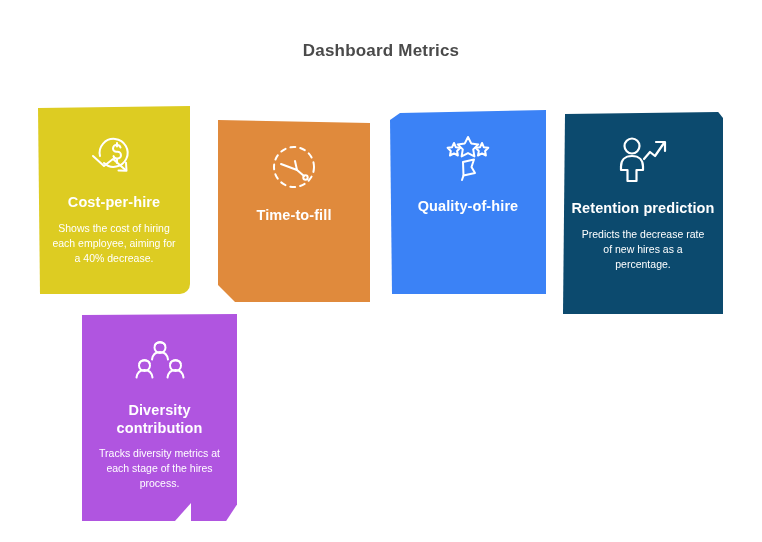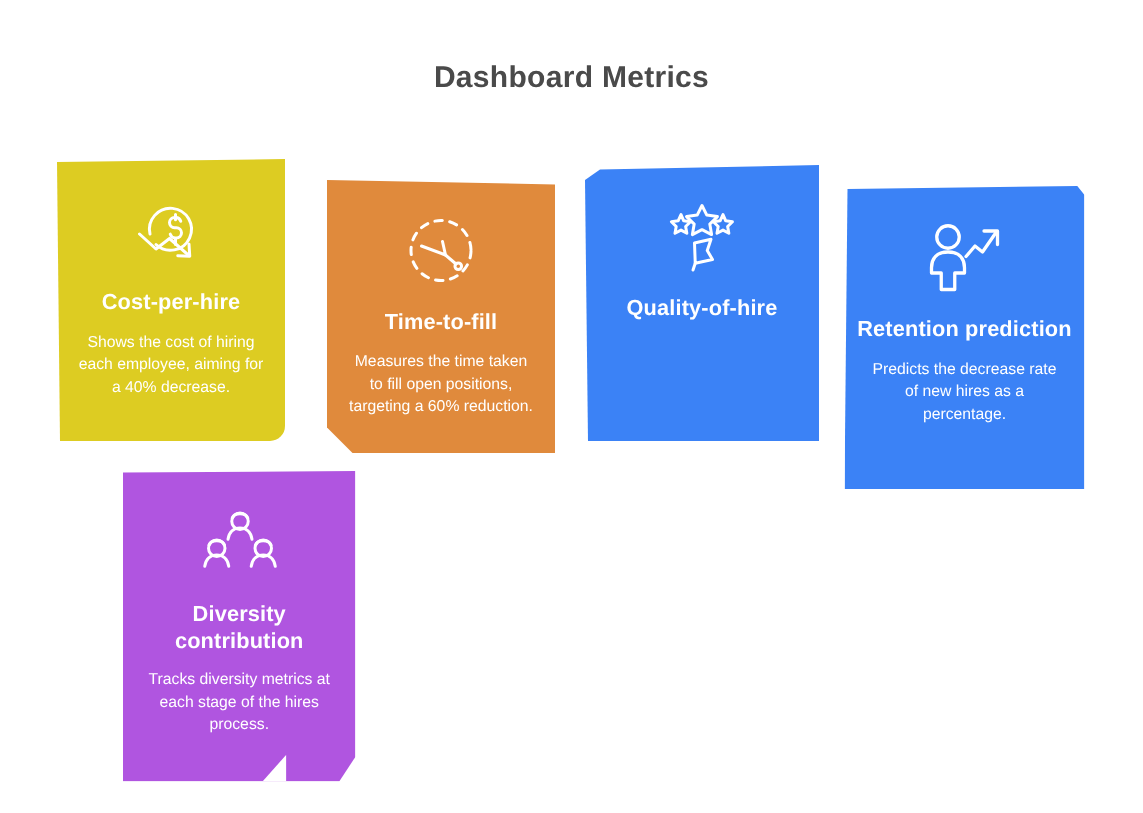--- a/index.html
+++ b/index.html
@@ -14,21 +14,21 @@
     overflow: hidden;
     position: relative;
   }
 
   #page-title {
     position: absolute;
     top: 41px;
     left: 0;
     width: 762px;
     text-align: center;
-    font-size: 20px;
+    font-size: 17px;
     font-weight: bold;
     color: #4a4a4a;
     letter-spacing: 0.2px;
   }
 
   .board {
     position: absolute;
     top: 0;
     left: 0;
     width: 762px;
@@ -98,24 +98,24 @@
   #card-quality-of-hire {
     left: 390px;
     top: 110px;
     width: 156px;
     height: 184px;
     background: #3b82f6;
     clip-path: polygon(10px 3px, 100% 0, 100% 100%, 2px 100%, 0 10px);
   }
   #card-retention-prediction {
     left: 563px;
-    top: 124px;
+    top: 112px;
     width: 160px;
     height: 202px;
-    background: #3b82f6;
+    background: #0c4a6e;
     clip-path: polygon(2px 2px, 97% 0, 100% 6px, 100% 100%, 0 100%);
   }
   #card-diversity-contribution {
     left: 35px;
     top: 314px;
     width: 155px;
     height: 207px;
     background: #b055e0;
     clip-path: polygon(0 1px, 100% 0, 100% 92%, 93% 100%, 0 100%);
     margin-left: 47px;
@@ -168,21 +168,20 @@
   <div class="card" id="card-time-to-fill">
     <div class="card-icon">
       <svg width="50" height="50" viewBox="0 0 50 50" fill="none" stroke="#ffffff" stroke-width="2" stroke-linecap="round" stroke-linejoin="round">
         <circle cx="25" cy="25" r="20" stroke-dasharray="5 5"></circle>
         <path d="M12 22 L28 28 L26 19"></path>
         <path d="M28 28 L35 34"></path>
         <circle cx="36.5" cy="35.5" r="2.2"></circle>
       </svg>
     </div>
     <div class="card-title">Time-to-fill</div>
-    <div class="card-desc">Measures the time taken to fill open positions, targeting a 60% reduction.</div>
   </div>
   <div class="fold" id="fold-time-to-fill"></div>
 
   <div class="card" id="card-quality-of-hire">
     <div class="card-icon">
       <svg width="56" height="48" viewBox="0 0 56 48" fill="none" stroke="#ffffff" stroke-width="2" stroke-linecap="round" stroke-linejoin="round">
         <path d="M28 3 L31.2 9.4 L38.3 10.4 L33.2 15.4 L34.4 22.4 L28 19.1 L21.6 22.4 L22.8 15.4 L17.7 10.4 L24.8 9.4 Z"></path>
         <path d="M14 9 L15.8 13.2 L20.3 13.8 L17.1 17 L17.9 21.5 L14 19.4 L10 21.5 L10.8 17 L7.6 13.8 L12.1 13.2 Z"></path>
         <path d="M42 9 L43.8 13.2 L48.3 13.8 L45.1 17 L45.9 21.5 L42 19.4 L38 21.5 L38.8 17 L35.6 13.8 L40.1 13.2 Z"></path>
         <path d="M23 28 L34 25.5 L31.5 33 L35 39 L23.5 41.5 Z"></path>

